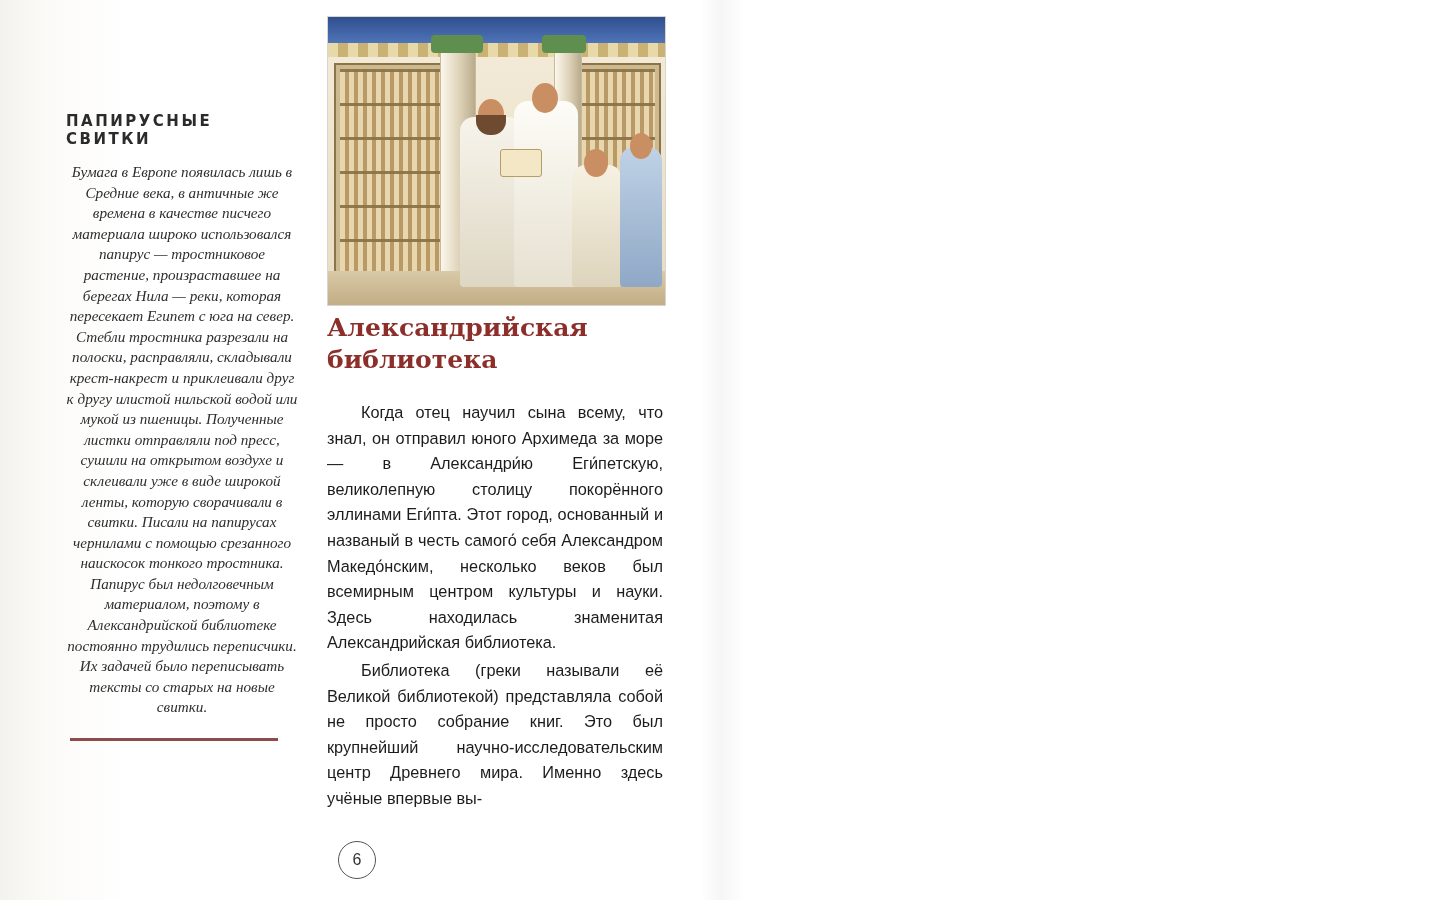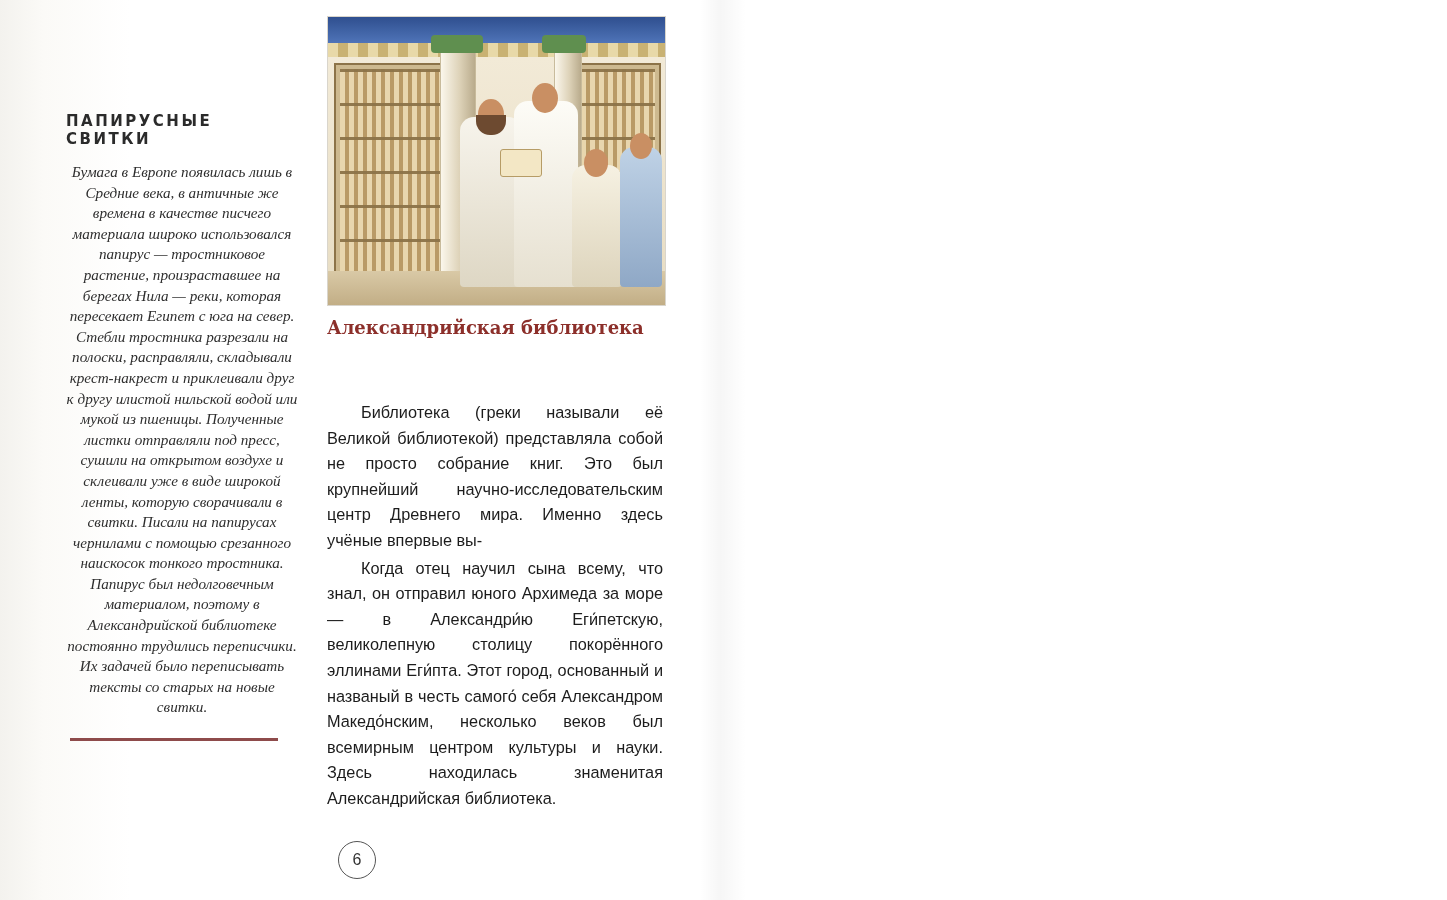--- a/index.html
+++ b/index.html
@@ -150,21 +150,21 @@
   .scroll-obj { position: absolute; left: 172px; bottom: 128px; width: 40px; height: 26px; background: #f3e7c5; border: 1px solid #b69c66; border-radius: 3px;}
 
   
   .article-title {
     position: absolute;
     left: 327px;
     top: 312px;
     width: 340px;
     font-family: "DejaVu Serif", serif;
     font-weight: bold;
-    font-size: 18px;
+    font-size: 25px;
     line-height: 32px;
     color: #8c2f2a;
   }
 
   .col-body {
     position: absolute;
     left: 327px;
     top: 400px;
     width: 336px;
     font-family: "Liberation Sans", sans-serif;
@@ -229,22 +229,22 @@
       <div class="head h2"></div>
       <div class="head h3"></div>
       <div class="head h4"></div>
       <div class="beard"></div>
       <div class="scroll-obj"></div>
     </div>
 
     <div class="article-title">Александрийская библиотека</div>
 
     <div class="col-body">
+      <p>Когда отец научил сына всему, что знал, он отправил юного Архимеда за море — в Александри́ю Еги́петскую, великолепную столицу покорённого эллинами Еги́пта. Этот город, основанный и названый в честь самого́ себя Александром Македо́нским, несколько веков был всемирным центром культуры и науки. Здесь находилась знаменитая Александрийская библиотека.</p>
       <p>Библиотека (греки называли её Великой библиотекой) представляла собой не просто собрание книг. Это был крупнейший научно-исследовательским центр Древнего мира. Именно здесь учёные впервые вы-</p>
-      <p>Когда отец научил сына всему, что знал, он отправил юного Архимеда за море — в Александри́ю Еги́петскую, великолепную столицу покорённого эллинами Еги́пта. Этот город, основанный и названый в честь самого́ себя Александром Македо́нским, несколько веков был всемирным центром культуры и науки. Здесь находилась знаменитая Александрийская библиотека.</p>
     </div>
 
     <div class="page-number">6</div>
   </div>
 
   <div class="right-page">
 
     
 
     

